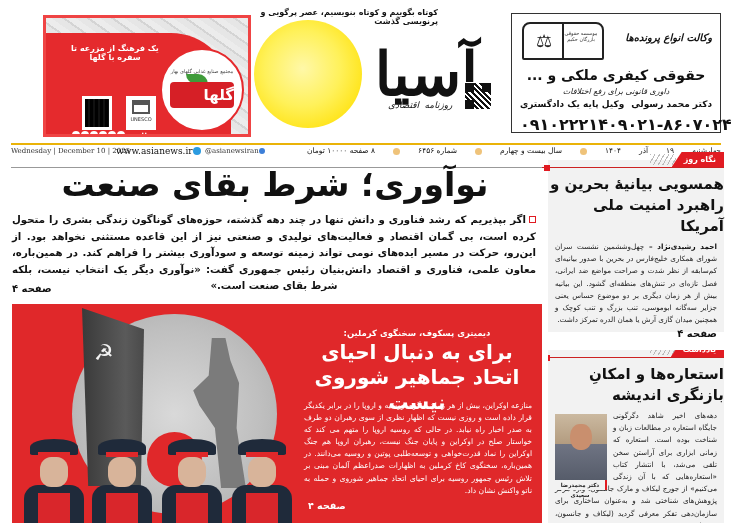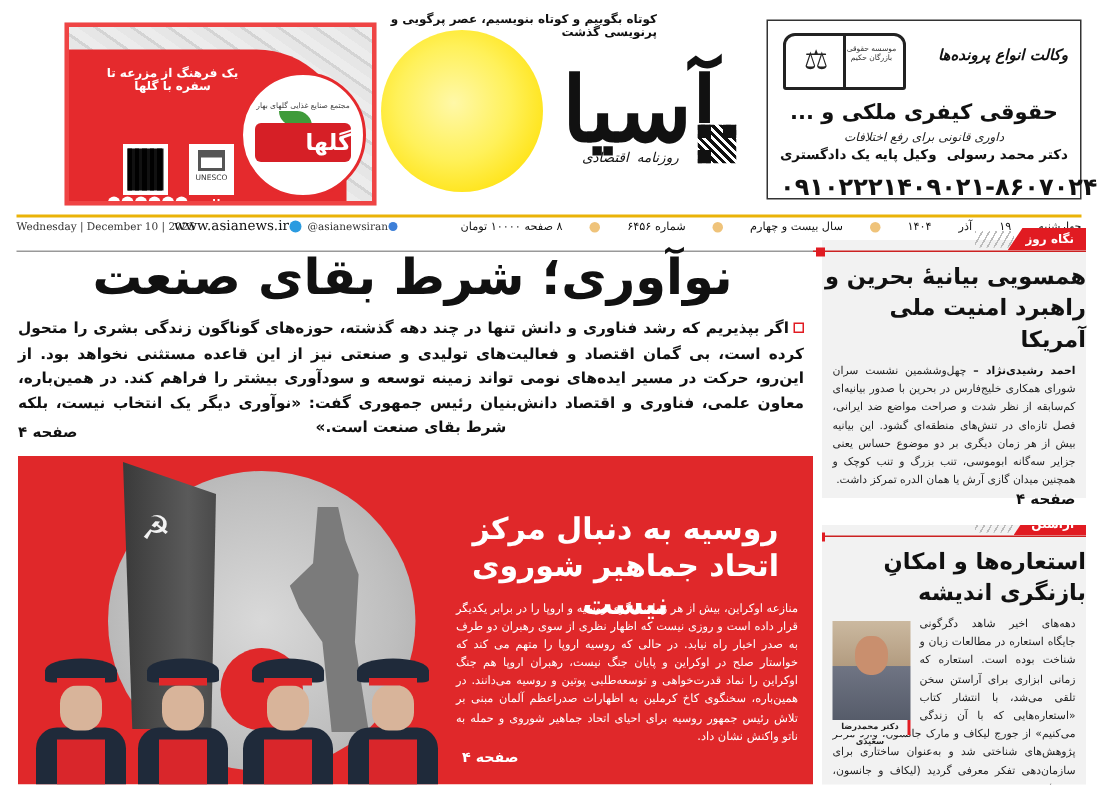--- a/index.html
+++ b/index.html
@@ -236,43 +236,44 @@
       </div>
     <div class="guard" style="left:220px">
         <div class="body"></div>
         <div class="chest"></div>
         <div class="face"></div>
         <div class="cap"></div>
         <div class="band"></div>
       </div>
   </div>
   <div class="feature-text rtl">
+    <div class="kicker">دیمیتری پسکوف، سخنگوی کرملین:</div>
     <div class="title">
-      <div>روسیه به دنبال مرکز</div>
+      <div>برای به دنبال احیای</div>
       <div>اتحاد جماهیر شوروی نیست</div>
     </div>
     <p class="body-text">منازعه اوکراین، بیش از هر زمان دیگری روسیه و اروپا را در برابر یکدیگر قرار داده است و روزی نیست که اظهار نظری از سوی رهبران دو طرف به صدر اخبار راه نیابد. در حالی که روسیه اروپا را متهم می کند که خواستار صلح در اوکراین و پایان جنگ نیست، رهبران اروپا هم جنگ اوکراین را نماد قدرت‌خواهی و توسعه‌طلبی پوتین و روسیه می‌دانند. در همین‌باره، سخنگوی کاخ کرملین به اظهارات صدراعظم آلمان مبنی بر تلاش رئیس جمهور روسیه برای احیای اتحاد جماهیر شوروی و حمله به ناتو واکنش نشان داد.</p>
     <span class="page-ref">صفحه ۴</span>
   </div>
 </div>
 
 <div class="rcol rtl">
   <div class="box box1">
     <div class="box-line"></div>
     <div class="box-hatch"></div>
     <div class="box-label">نگاه روز</div>
     <h2 class="box-title">همسویی بیانیهٔ بحرین و راهبرد امنیت ملی آمریکا</h2>
     <p class="box-body"><b>احمد رشیدی‌نژاد –</b> <span>چهل‌وششمین نشست سران شورای همکاری خلیج‌فارس در بحرین با صدور بیانیه‌ای کم‌سابقه از نظر شدت و صراحت مواضع ضد ایرانی، فصل تازه‌ای در تنش‌های منطقه‌ای گشود. این بیانیه بیش از هر زمان دیگری بر دو موضوع حساس یعنی جزایر سه‌گانه ابوموسی، تنب بزرگ و تنب کوچک و همچنین میدان گازی آرش یا همان الدره تمرکز داشت.</span></p>
     <span class="page-ref">صفحه ۴</span>
   </div>
 
   <div class="box box2">
     <div class="box-line"></div>
     <div class="box-hatch"></div>
-    <div class="box-label">آراستن</div>
+    <div class="box-label">یادداشت</div>
     <h2 class="box-title">استعاره‌ها و امکانِ بازنگری اندیشه</h2>
     <div class="box-body">
       <div class="author">
         <div class="head"></div>
         <div class="cap-name rtl">دکتر محمدرضا سعیدی</div>
       </div>
       <span>دهه‌های اخیر شاهد دگرگونی جایگاه استعاره در مطالعات زبان و شناخت بوده است. استعاره که زمانی ابزاری برای آراستن سخن تلقی می‌شد، با انتشار کتاب «استعاره‌هایی که با آن زندگی می‌کنیم» از جورج لیکاف و مارک جانسون، وارد مرکز پژوهش‌های شناختی شد و به‌عنوان ساختاری برای سازمان‌دهی تفکر معرفی گردید (لیکاف و جانسون، ۱۳۸۲).</span>
     </div>
   </div>
 </div>

